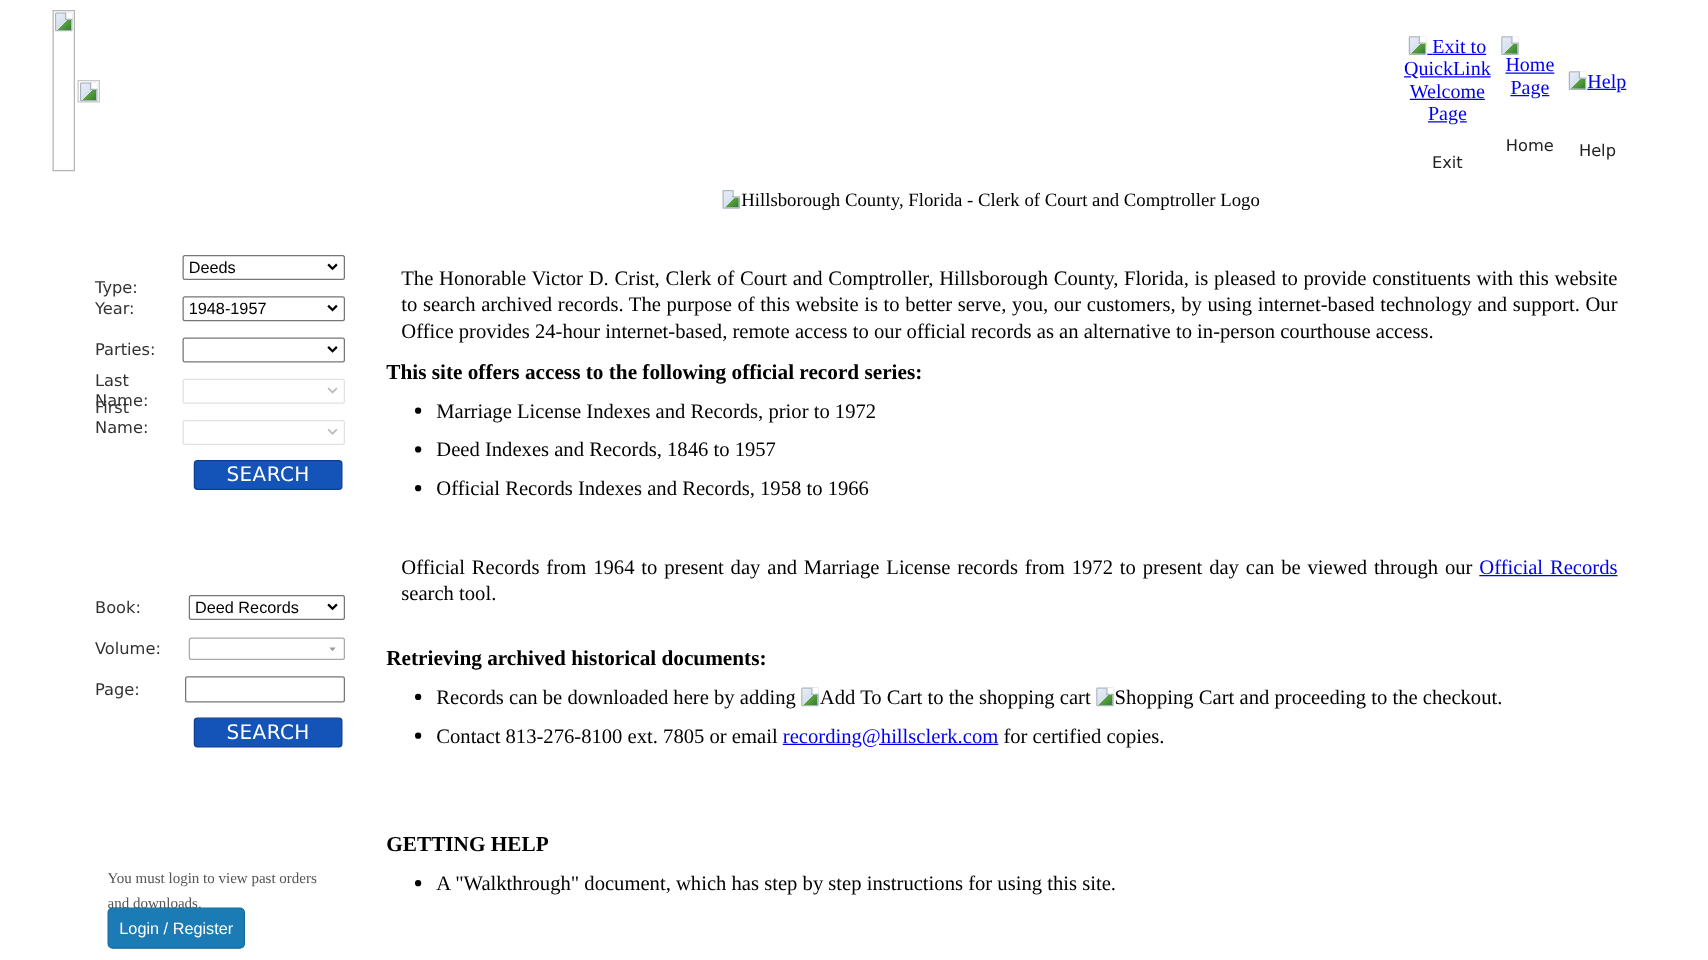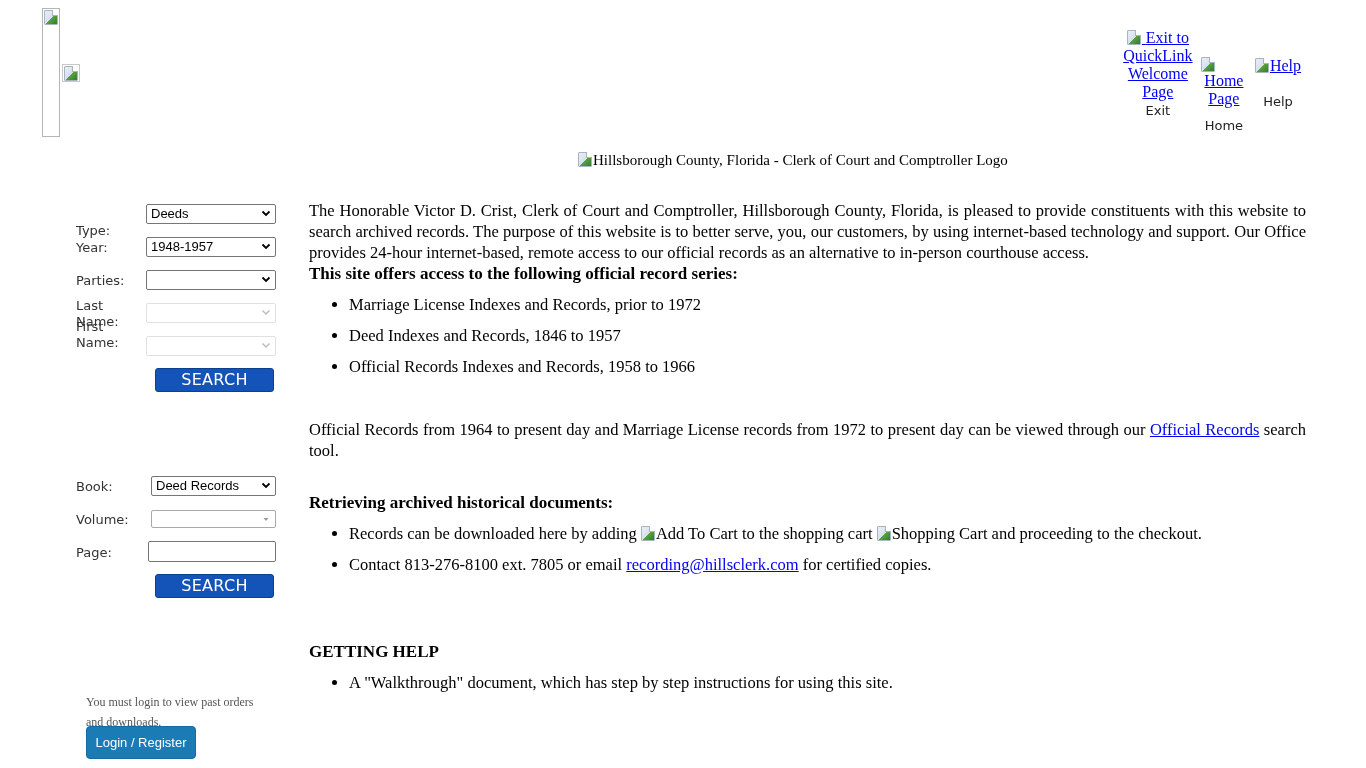--- a/index.html
+++ b/index.html
@@ -28,26 +28,26 @@
     position: absolute; left: 42px; top: 8px; width: 18px; height: 129px;
     border: 1px solid #b5b5b5;
   }
   .tl-frame .broken-img { position: absolute; left: 1px; top: 1px; }
   .tl-img2 { position: absolute; left: 62px; top: 64px; width: 18px; height: 18px;
     border: 1px solid #c8c8c8; }
   .tl-img2 .broken-img { position: absolute; left: 1px; top: 1px; }
 
   
   .topnav { position: absolute; top: 29px; right: 62px; display: flex; align-items: flex-start; gap: 0; }
-  .nav-cell { display: flex; flex-direction: column; align-items: center; padding: 0 3px; }
+  .nav-cell { display: flex; flex-direction: column; align-items: center; padding: 0 3px; gap: 20px; }
   .nav-link { font-family: "Liberation Serif", serif; font-size: 16px; line-height: 18px; text-align: center; }
   .nav-caption { font-family: "DejaVu Sans", sans-serif; font-size: 13px; color: #222; margin-top: 2px; }
   .nav-cell.exit .nav-link { width: 70px; }
   .nav-cell.home { padding-top: 10px; }
-  .nav-cell.home .nav-link { width: 50px; margin-top: 28px; }
+  .nav-cell.home .nav-link { width: 50px; }
   .nav-cell.home .nav-caption { margin-top: 10px; }
   .nav-cell.help { padding-top: 28px; }
   .nav-cell.help .nav-caption { margin-top: 19px; }
 
   
   .logo-alt { position: absolute; top: 152px; left: 578px; font-size: 15px; white-space: nowrap; }
 
   
   .sidebar { position: absolute; left: 76px; top: 203px; width: 205px;
     font-family: "DejaVu Sans", sans-serif; font-size: 13px; color: #333; }
@@ -71,21 +71,21 @@
   .login-note { position: absolute; left: 86px; top: 676px; width: 170px;
     font-family: Liberation Serif, serif; font-size: 12px; color: #555; line-height: 20px; margin-top: 16px; }
   .btn-login {
     position: absolute; left: 86px; top: 726px; width: 110px; height: 33px;
     background: #1b7bb4; color: #fff; border-radius: 4px; border: 1px solid #156b9c;
     font-family: "Liberation Sans", sans-serif; font-size: 13px; text-align: center; line-height: 31px;
   }
 
   
   .main { position: absolute; left: 309px; top: 200px; width: 997px; font-size: 16.5px; line-height: 21px; }
-  .main p { margin: 0; text-align: justify; }
+  .main p { margin: 12px; text-align: justify; }
   .main h4 { margin: 0; font-size: 17px; font-weight: bold; }
   .main ul { margin: 0; padding-left: 40px; }
   .main ul li { margin: 0 0 10px 0; line-height: 21px; list-style: disc; }
   .help-badge { display: inline-block; background: #6e6e6e; color: #fff; padding: 0 6px; margin: 0 6px 0 4px;
     font-size: 14px; line-height: 21px; letter-spacing: 0.3px; }
 </style>
 </head>
 <body>
 
 <div class="tl-frame">

